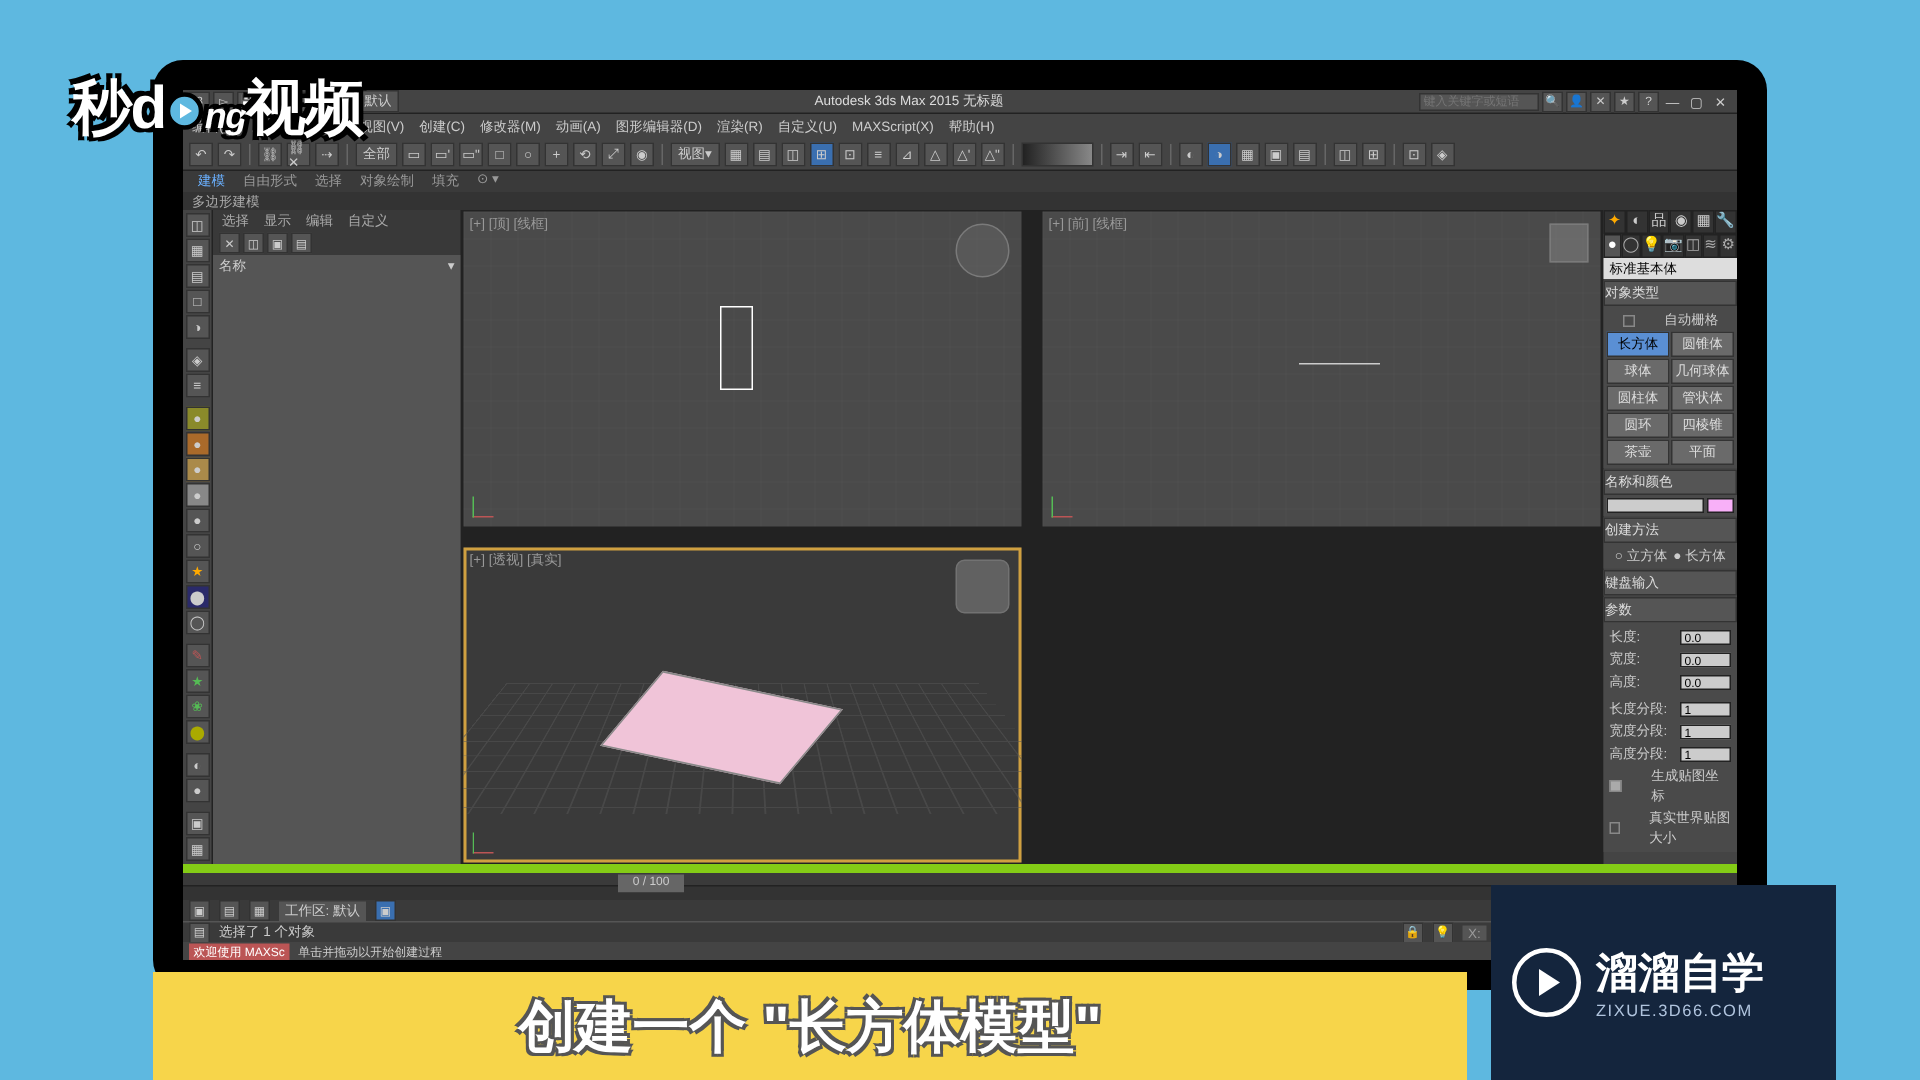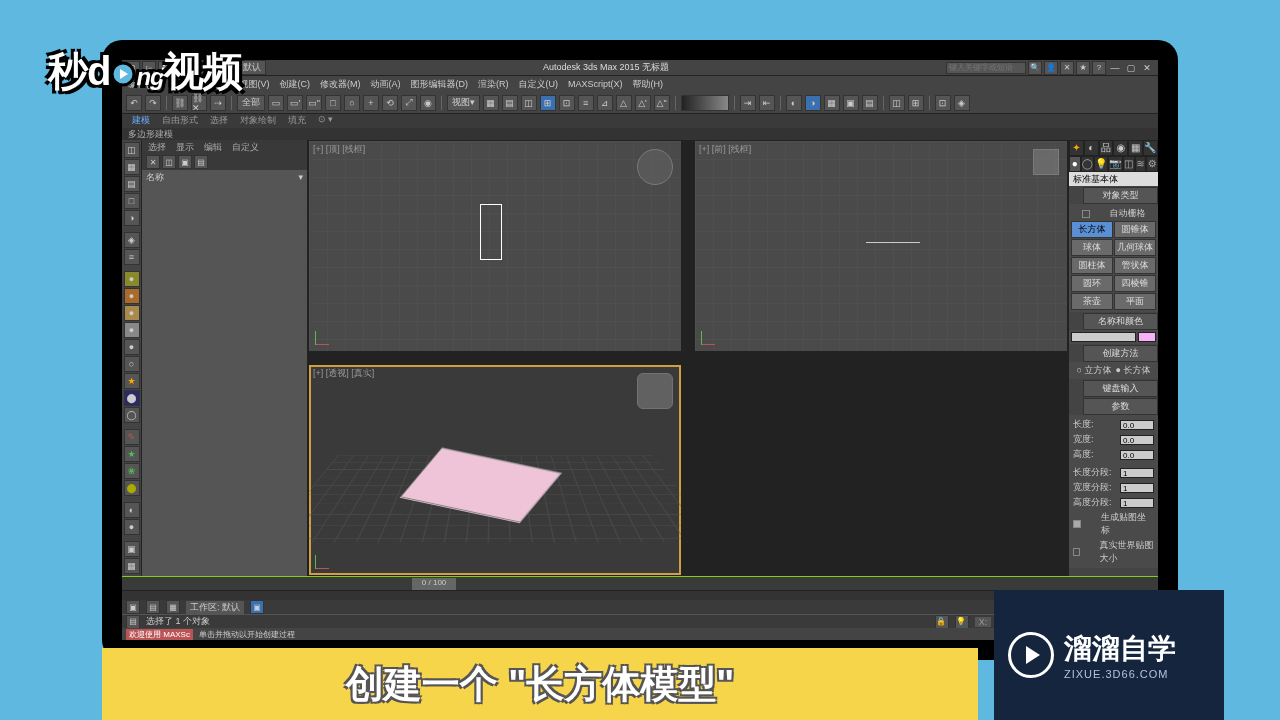--- a/index.html
+++ b/index.html
@@ -39,33 +39,33 @@
 .vp-grid { position: absolute; inset: 0; background-image: linear-gradient(#555 1px, transparent 1px), linear-gradient(90deg, #555 1px, transparent 1px); background-size: 18px 18px; opacity: 0.5; }
 .vp-cube { position: absolute; top: 8px; right: 8px; width: 26px; height: 26px; background: #888; border: 1px solid #aaa; opacity: 0.5; }
 .vp-cube.large { width: 36px; height: 36px; border-radius: 6px; }
 .right-panel { width: 90px; background: #444; border-left: 1px solid #222; display: flex; flex-direction: column; font-size: 9px; }
 .rp-tabs { height: 16px; display: flex; background: #333; }
 .rp-tabs .rp-tab { flex: 1; text-align: center; line-height: 14px; font-size: 10px; border: 1px solid #222; }
 .rp-tabs2 { height: 16px; display: flex; background: #333; }
 .rp-tabs2 .rp-tab2 { flex: 1; text-align: center; line-height: 14px; font-size: 10px; border: 1px solid #222; color: #aaa; }
 .rp-tabs2 .rp-tab2.active { background: #555; color: #fff; }
 .rp-dropdown { height: 14px; background: #ddd; color: #000; font-size: 9px; padding: 0 4px; display: flex; align-items: center; }
-.rollout-title { background: #555; color: #ddd; text-align: center; padding: 1px 0; font-size: 9px; border: 1px solid #333; margin-top: 1px; margin-left: 14px; }
+.rollout-title { background: #555; color: #ddd; text-align: left; padding: 1px 0; font-size: 9px; border: 1px solid #333; margin-top: 1px; }
 .rollout-body { background: #4a4a4a; padding: 2px; }
 .geom-grid { display: grid; grid-template-columns: 1fr 1fr; gap: 1px; }
 .geom-btn { background: #6a6a6a; color: #ddd; text-align: center; padding: 1px 0; font-size: 9px; border: 1px solid #333; }
 .geom-btn.active { background: #5a8fd4; color: #000; }
 .param-row { display: flex; align-items: center; justify-content: space-between; padding: 1px 2px; font-size: 9px; }
 .param-row .spinner { width: 34px; height: 10px; background: #ccc; color: #000; text-align: left; padding: 0 2px; font-size: 8px; border: 1px solid #222; }
 .color-swatch { width: 18px; height: 10px; background: #f8b0f8; border: 1px solid #222; }
 .radio-row { display: flex; gap: 4px; align-items: center; justify-content: center; }
 .checkbox-row { display: flex; gap: 20px; align-items: center; padding: 1px 2px; font-size: 9px; }
 .check { width: 8px; height: 8px; border: 1px solid #888; display: inline-block; }
 .check.on { background: #aaa; }
-.timeline { height: 14px; background: #3a3a3a; border-top: 1px solid #84cc16; position: relative; }
+.timeline { height: 14px; background: #3a3a3a; border-top: 6px solid #84cc16; position: relative; }
 .timeline .slider { position: absolute; left: 28%; top: 1px; height: 12px; width: 44px; background: #666; color: #ccc; font-size: 8px; text-align: center; }
 .trackbar { height: 10px; background: #333; border-top: 1px solid #222; display: flex; }
 .statusbar2 { height: 14px; background: #3a3a3a; display: flex; align-items: center; font-size: 9px; gap: 6px; padding: 0 4px; }
 .statusbar { height: 14px; background: #3a3a3a; display: flex; align-items: center; font-size: 9px; gap: 6px; padding: 0 4px; border-top: 1px solid #555; }
 .statusbar .coord { background: #555; padding: 0 4px; color: #999; }
 .statusbar3 { height: 12px; background: #444; display: flex; align-items: center; font-size: 8px; gap: 6px; padding: 0 4px; }
 .topview-rect { position: absolute; top: 30%; left: 46%; width: 22px; height: 56px; border: 1px solid #fff; background: rgba(248,176,248,0); }
 .frontview-line { position: absolute; top: 48%; left: 46%; width: 54px; height: 1px; background: #ccc; }
 .persp-plane { position: absolute; top: 45%; left: 30%; width: 120px; height: 50px; background: #f0c4d8; transform: skew(-40deg,12deg); border: 1px solid #888; }
 

